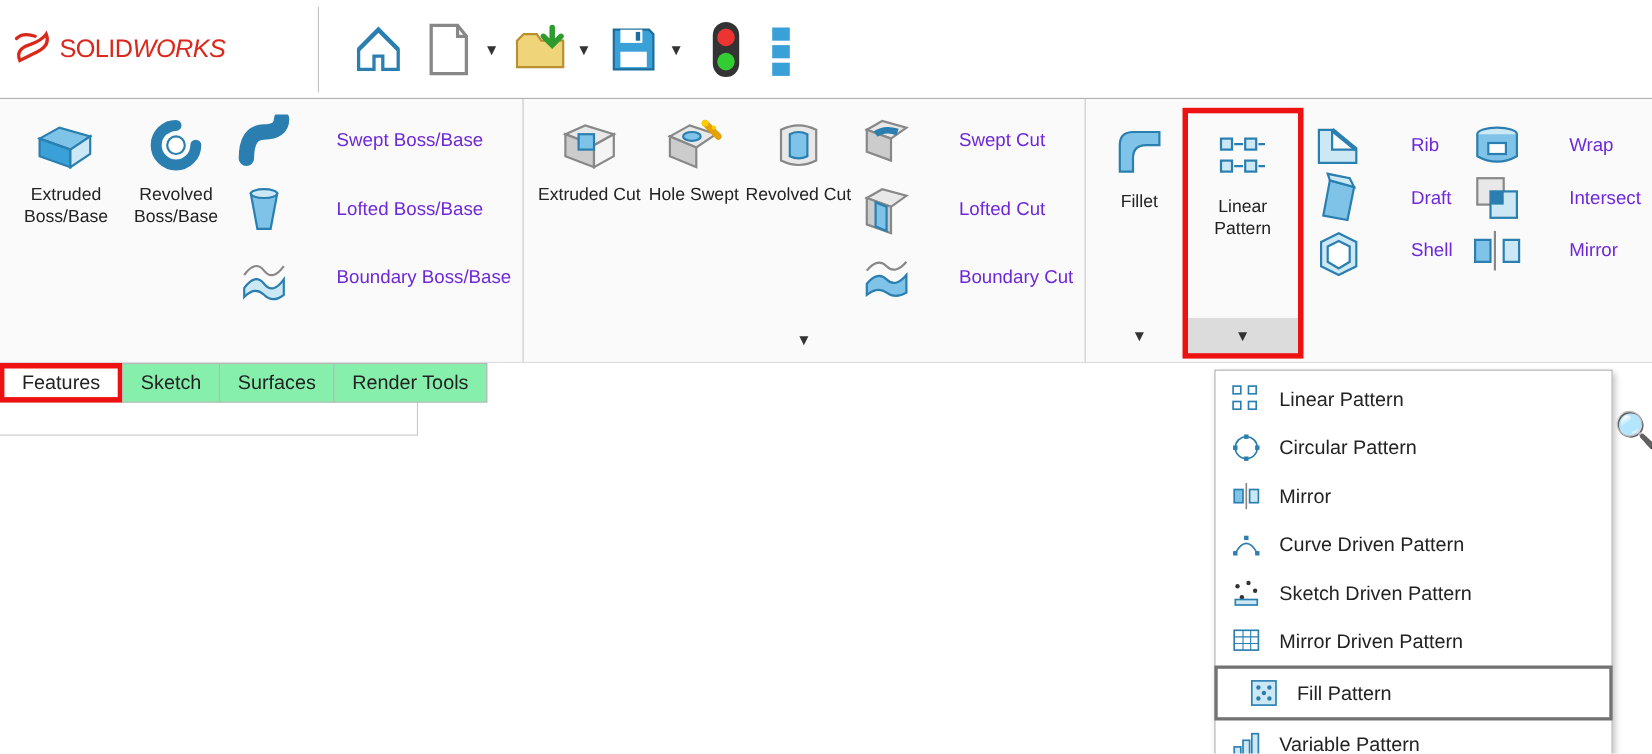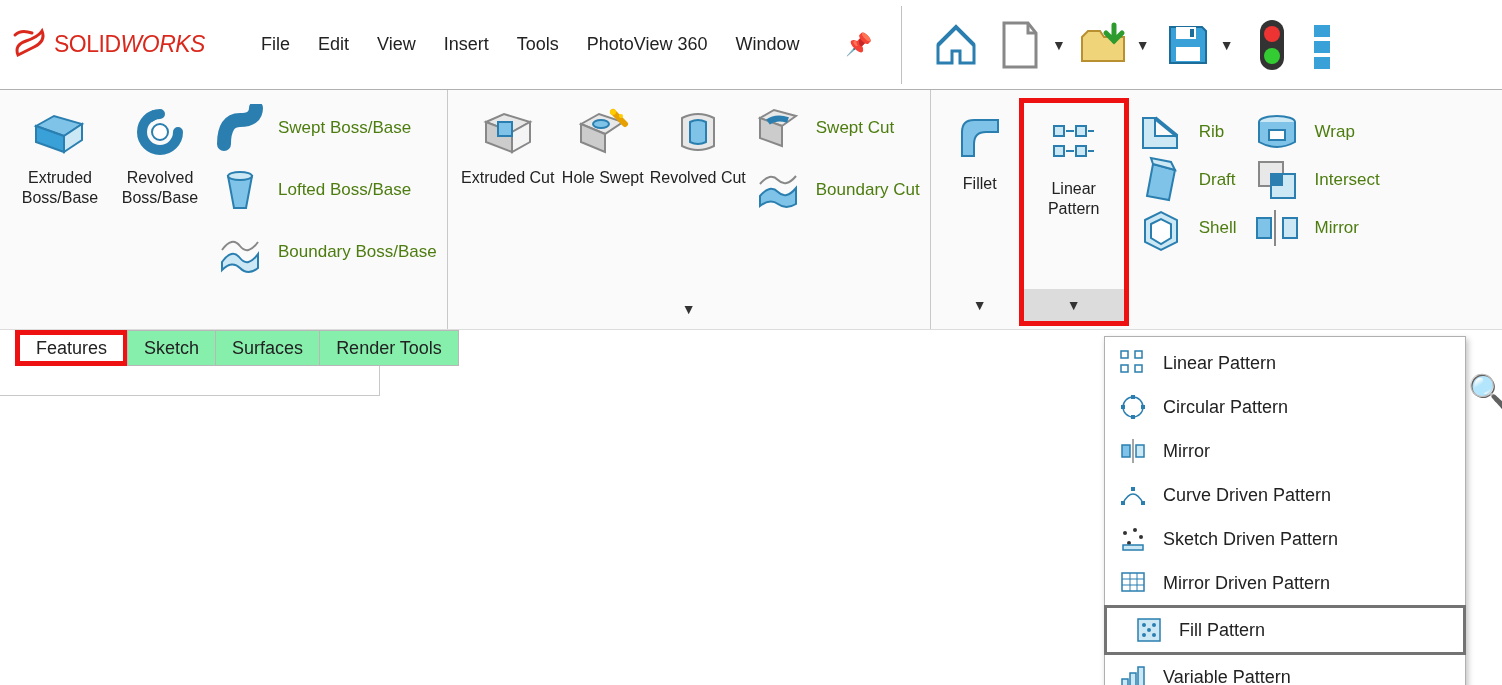--- a/index.html
+++ b/index.html
@@ -22,32 +22,32 @@
 
   
   .ribbon { display: flex; height: 240px; border-bottom: 1px solid #dcdcdc; background: #fafafa; }
   .ribbon-group { display: flex; align-items: flex-start; padding: 8px 10px 4px 10px; border-right: 1px solid #c8c8c8; }
   .big-btn { display: flex; flex-direction: column; align-items: center; width: 100px; text-align: center; cursor: pointer; padding-top: 6px; }
   .big-btn .ico { width: 56px; height: 56px; margin-bottom: 8px; display:flex; align-items:center; justify-content:center; }
   .big-btn .lbl { font-size: 16px; line-height: 20px; color: #222; }
   .mid-col { display: flex; flex-direction: column; gap: 14px; padding-top: 6px; padding-left: 6px; }
   .row-btn { display: flex; align-items: center; gap: 14px; cursor: pointer; }
   .row-btn .ico { width: 48px; height: 48px; display:flex; align-items:center; justify-content:center; }
-  .row-btn .lbl { font-size: 17px; color: #4d7c0f; white-space: nowrap; }
+  .row-btn .lbl { font-size: 17px; color: #6d28d9; white-space: nowrap; margin-left: 28px; }
   .group-caret { align-self: flex-end; width: 100%; text-align: center; font-size: 14px; color: #333; padding-bottom: 8px; }
   .fillet-col { display:flex; flex-direction:column; align-items:center; justify-content:space-between; padding: 6px 4px 12px 4px; height: 100%; }
   .linpat-wrap { border: 5px solid #e11; padding: 0; display:flex; flex-direction:column; align-items:center; justify-content:space-between; height: 228px; }
   .linpat-top { display:flex; flex-direction:column; align-items:center; padding: 6px 10px 0 10px; }
   .linpat-caret { width: 100%; background: #dcdcdc; text-align:center; padding: 8px 0; font-size: 14px; color: #333; }
 
   .rightcols { display:flex; }
   .rc-col { display:flex; flex-direction:column; gap: 0; padding: 10px 8px 0 8px; }
 
   
-  .tabs { display: flex; height: 36px; align-items: stretch; margin-top:0;margin-left:16px; }
+  .tabs { display: flex; height: 36px; align-items: stretch; margin-top:0; }
   .tab { border: 1px solid #b8b8b8; border-top: 1px solid #b8b8b8; background: #86efac; padding: 0 16px; font-size: 18px; color: #222; display:flex; align-items:center; cursor:pointer; margin-left:-1px; }
   .tab.hl { border: 5px solid #e11; background:#fff; font-weight:400; }
 
   
   .tree-stub { width: 380px; height: 30px; border-right: 1px solid #c8c8c8; border-bottom: 1px solid #c8c8c8; }
 
   
   .dropdown { position: absolute; left: 1104px; top: 336px; width: 362px; background: #fff; border: 1px solid #b0b0b0; box-shadow: 2px 3px 6px rgba(0,0,0,.25); padding: 4px 0; }
   .dd-item { display:flex; align-items:center; gap: 14px; padding: 6px 12px; font-size: 18px; color: #222; cursor:pointer; }
   .dd-item .ico { width: 32px; height: 32px; display:flex; align-items:center; justify-content:center; }
@@ -59,30 +59,20 @@
 </head>
 <body>
 
 <div class="menubar">
   <div class="logo">
     <svg width="36" height="36" viewBox="0 0 36 36">
       <path d="M6 28 Q2 18 14 14 Q26 10 30 4 Q34 14 22 20 Q10 26 6 28 Z" fill="none" stroke="#da291c" stroke-width="3" stroke-linecap="round"></path>
       <path d="M3 8 Q9 2 20 6" fill="none" stroke="#da291c" stroke-width="3" stroke-linecap="round"></path>
     </svg>
     <span class="logo-text"><span class="bold">SOLID</span><span class="thin">WORKS</span></span>
-  </div>
-  <div class="menu-items">
-    <span class="menu-item">File</span>
-    <span class="menu-item">Edit</span>
-    <span class="menu-item">View</span>
-    <span class="menu-item">Insert</span>
-    <span class="menu-item">Tools</span>
-    <span class="menu-item">PhotoView 360</span>
-    <span class="menu-item">Window</span>
-    <span class="pin">📌</span>
   </div>
   <div class="menubar-divider"></div>
   <div class="toolbar-icons">
     <div class="ti">
       <svg width="48" height="48" viewBox="0 0 48 48">
           <path d="M6 24 L24 6 L42 24 L42 42 L28 42 L28 30 L20 30 L20 42 L6 42 Z" fill="#fff" stroke="#2a7fb0" stroke-width="3"></path>
           <path d="M6 24 L24 6 L42 24" fill="none" stroke="#2a7fb0" stroke-width="4"></path>
         </svg>
     </div>
     <div class="toolbar-btn">
@@ -223,20 +213,30 @@
         <div class="mid-col">
           <div class="row-btn">
             <div class="ico">
                 <svg width="48" height="48" viewBox="0 0 48 48">
                   <path d="M6 14 L20 6 L42 12 L28 22 Z" fill="#e8e8e8" stroke="#888" stroke-width="2"></path>
                   <path d="M6 14 L6 34 L28 42 L28 22 Z" fill="#ccc" stroke="#888" stroke-width="2"></path>
                   <path d="M14 18 Q22 12 34 16" fill="none" stroke="#2a7fb0" stroke-width="6"></path>
                 </svg>
               </div>
             <span class="lbl">Swept Cut</span>
+          </div>
+          <div class="row-btn">
+            <div class="ico">
+                <svg width="48" height="48" viewBox="0 0 48 48">
+                  <path d="M6 14 L20 6 L42 12 L28 22 Z" fill="#e8e8e8" stroke="#888" stroke-width="2"></path>
+                  <path d="M6 14 L6 38 L28 46 L28 22 Z" fill="#ccc" stroke="#888" stroke-width="2"></path>
+                  <path d="M14 18 L14 40 L24 44 L24 22 Z" fill="#7fc4e8" stroke="#2a7fb0" stroke-width="2"></path>
+                </svg>
+              </div>
+            <span class="lbl">Lofted Cut</span>
           </div>
           <div class="row-btn">
             <div class="ico">
                 <svg width="48" height="48" viewBox="0 0 48 48">
                   <path d="M6 30 Q16 18 24 26 Q32 34 42 22 L42 38 Q32 44 24 38 Q16 32 6 40 Z" fill="#7fc4e8" stroke="#2a7fb0" stroke-width="2"></path>
                   <path d="M6 18 Q16 6 24 14 Q32 22 42 10" fill="none" stroke="#888" stroke-width="2"></path>
                 </svg>
               </div>
             <span class="lbl">Boundary Cut</span>
           </div>

